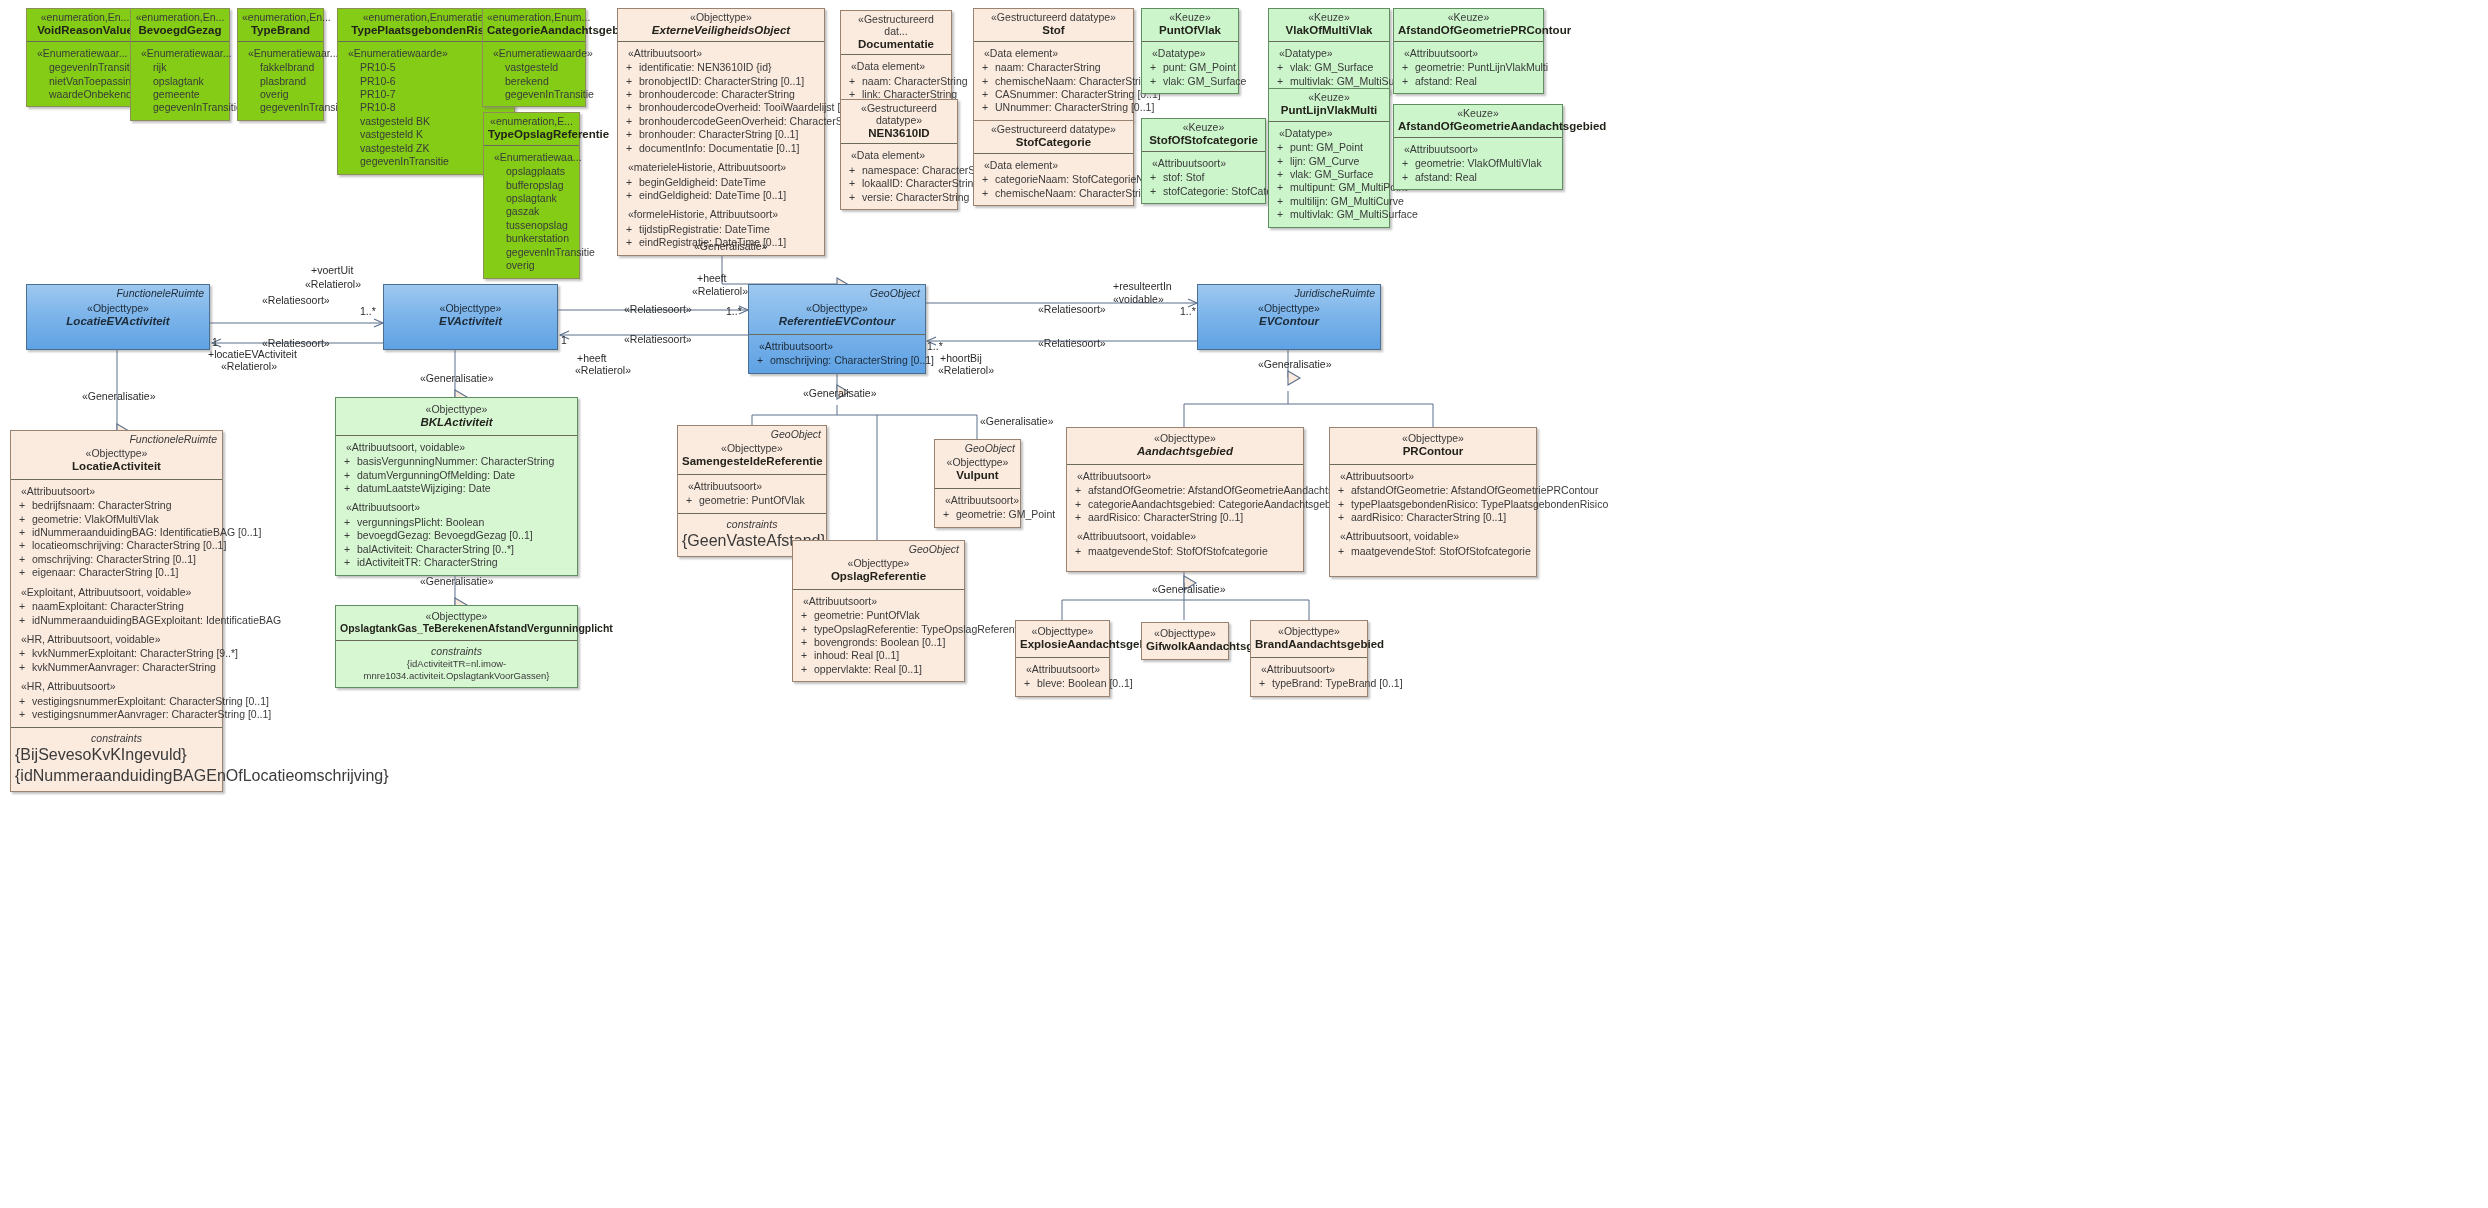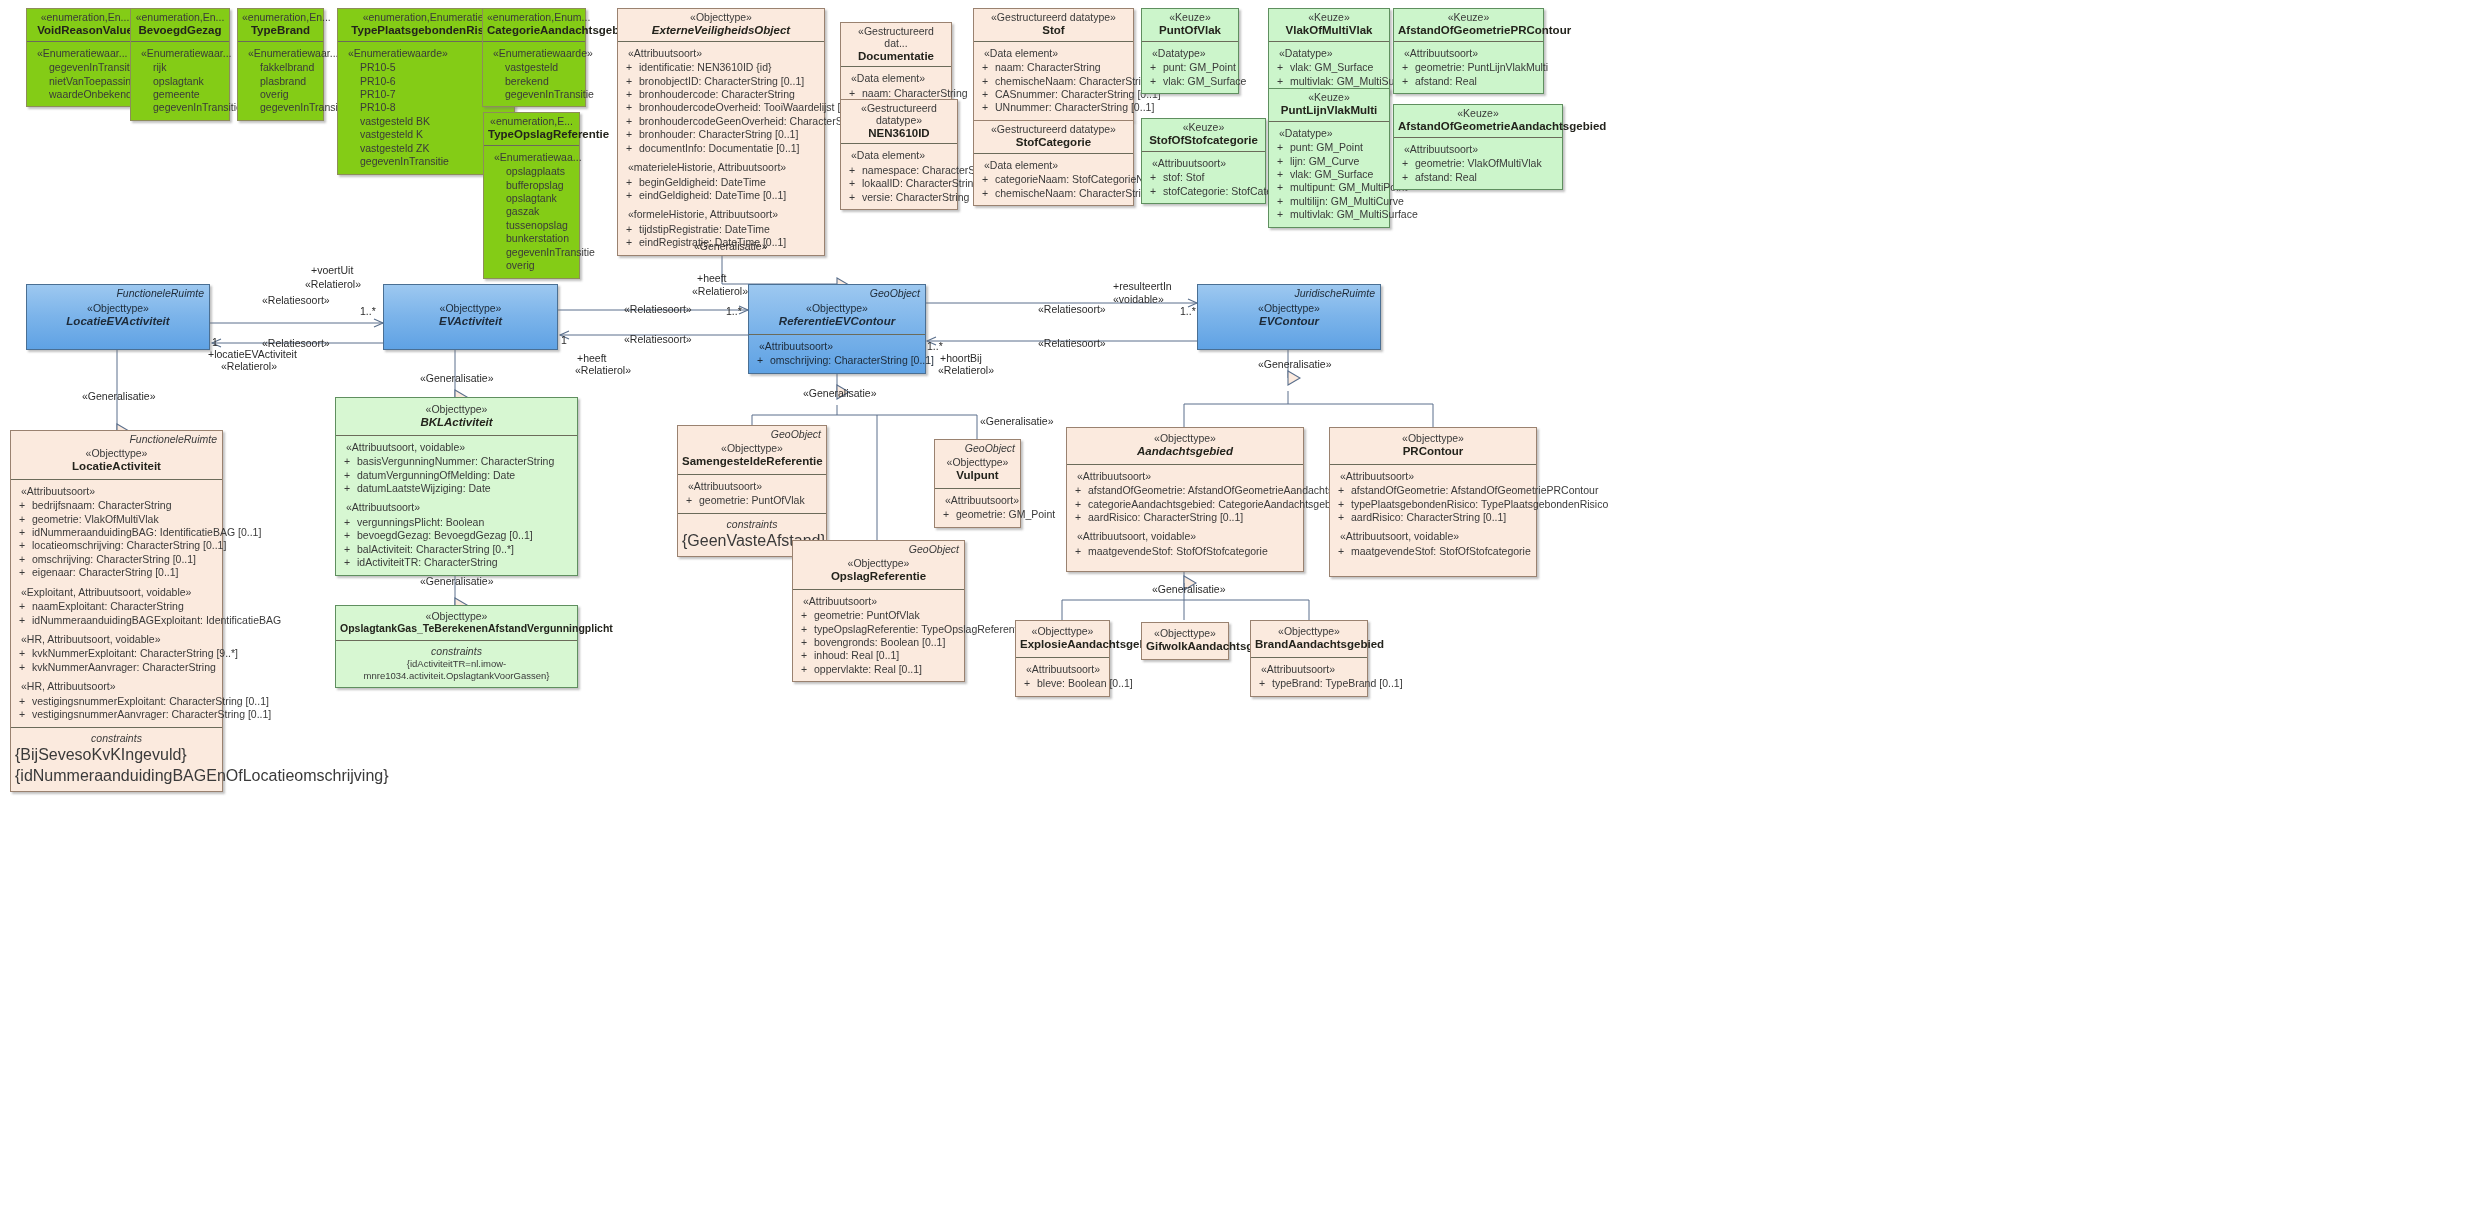--- a/index.html
+++ b/index.html
@@ -274,21 +274,21 @@
       <div class="attr"><span class="pl">+</span><span>documentInfo: Documentatie [0..1]</span></div>
       <div class="grp sp">«materieleHistorie, Attribuutsoort»</div>
       <div class="attr"><span class="pl">+</span><span>beginGeldigheid: DateTime</span></div>
       <div class="attr"><span class="pl">+</span><span>eindGeldigheid: DateTime [0..1]</span></div>
       <div class="grp sp">«formeleHistorie, Attribuutsoort»</div>
       <div class="attr"><span class="pl">+</span><span>tijdstipRegistratie: DateTime</span></div>
       <div class="attr"><span class="pl">+</span><span>eindRegistratie: DateTime [0..1]</span></div>
     </div>
   </div>
 
-  <div class="umlbox peach" style="left:840px; top:10px; width:112px;margin-top:12px;">
+  <div class="umlbox peach" style="left:840px; top:10px; width:112px;">
     <div class="hdr">
       <span class="stereo">«Gestructureerd dat...</span>
       <span class="cname">Documentatie</span>
     </div>
     <div class="sect">
       <div class="grp">«Data element»</div>
       <div class="attr"><span class="pl">+</span><span>naam: CharacterString</span></div>
       <div class="attr"><span class="pl">+</span><span>link: CharacterString</span></div>
     </div>
   </div>

